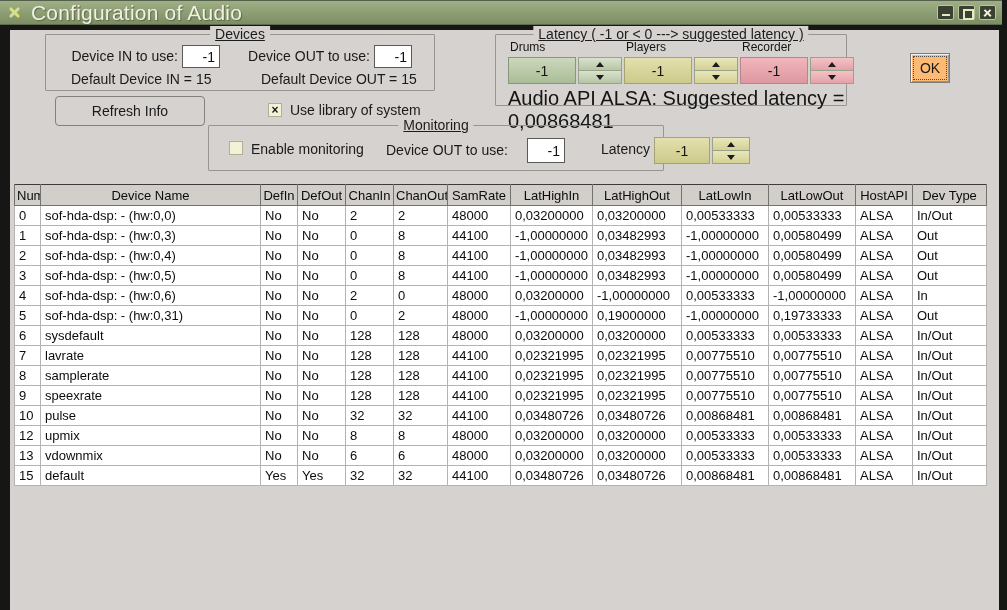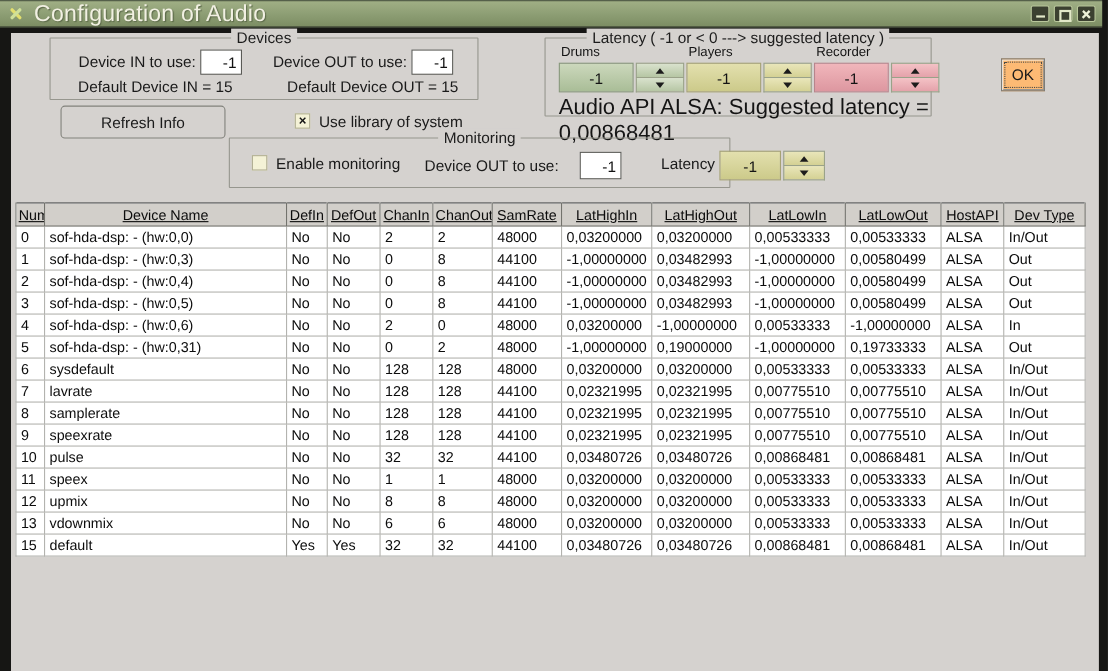--- a/index.html
+++ b/index.html
@@ -26,21 +26,21 @@
   .win-btn-close::before { transform:rotate(45deg); }
   .win-btn-close::after  { transform:rotate(-45deg); }
 
   
   .winbody { position:absolute; left:10px; top:30px; width:989px; height:580px;
              background:#d5d2cf; color:#141414; }
 
   
   .group { position:absolute; border:1px solid #96968e; border-radius:1px; }
   .group > .legend { position:absolute; top:-9px; left:50%; transform:translateX(-50%);
-                     background:#d5d2cf; padding:0 5px; font-size:14px; color:#1c1c1c; white-space:nowrap; }
+                     background:#d5d2cf; padding:0 5px; font-size:14px; color:#1c1c1c; white-space:nowrap;text-decoration:underline; }
 
   .lbl { font-size:14px; color:#1a1a1a; white-space:nowrap; }
 
   .numbox { background:#ffffff; border:1px solid #5a5a56; font-size:14px; color:#111;
             text-align:right; padding-right:4px; font-family:"Liberation Sans",sans-serif; }
 
   
   #devices-group { left:35px; top:4px; width:390px; height:57px; }
   #dev-in-label  { position:absolute; left:10px;  top:13px; width:122px; text-align:right; }
   #dev-in-input  { position:absolute; left:136px; top:10px; width:38px; height:23px; }
@@ -102,21 +102,21 @@
   #mon-spinner      { position:absolute; left:445px; top:11px; }
   #mon-spinner .spin-value  { width:56px; }
   #mon-spinner .spin-arrows { width:38px; }
 
   
   #device-table { position:absolute; left:4px; top:154px; width:972px;
                   border-collapse:collapse; table-layout:fixed;
                   font-size:13px; background:#ffffff; border:1px solid #3c3c3a; }
   #device-table th { background:#d2cfca; border:1px solid #73736d; border-top:none;
                      font-weight:normal; color:#0c0c0c; height:21px; padding:0 2px;
-                     overflow:hidden; white-space:nowrap;text-decoration:underline; }
+                     overflow:hidden; white-space:nowrap; }
   #device-table td { border:1px solid #b3b3af; color:#0c0c0c; height:20px;
                      padding:0 0 0 4px; overflow:hidden; white-space:nowrap; background:#fff; }
 </style>
 </head>
 <body>
 
 <div id="screen">
 
   <div class="titlebar">
     <span class="title-icon">
@@ -410,35 +410,20 @@
             <td>32</td>
             <td>44100</td>
             <td>0,03480726</td>
             <td>0,03480726</td>
             <td>0,00868481</td>
             <td>0,00868481</td>
             <td>ALSA</td>
             <td>In/Out</td>
           </tr>
           <tr>
-            <td>11</td>
-            <td>speex</td>
-            <td>No</td>
-            <td>No</td>
-            <td>1</td>
-            <td>1</td>
-            <td>48000</td>
-            <td>0,03200000</td>
-            <td>0,03200000</td>
-            <td>0,00533333</td>
-            <td>0,00533333</td>
-            <td>ALSA</td>
-            <td>In/Out</td>
-          </tr>
-          <tr>
             <td>12</td>
             <td>upmix</td>
             <td>No</td>
             <td>No</td>
             <td>8</td>
             <td>8</td>
             <td>48000</td>
             <td>0,03200000</td>
             <td>0,03200000</td>
             <td>0,00533333</td>

